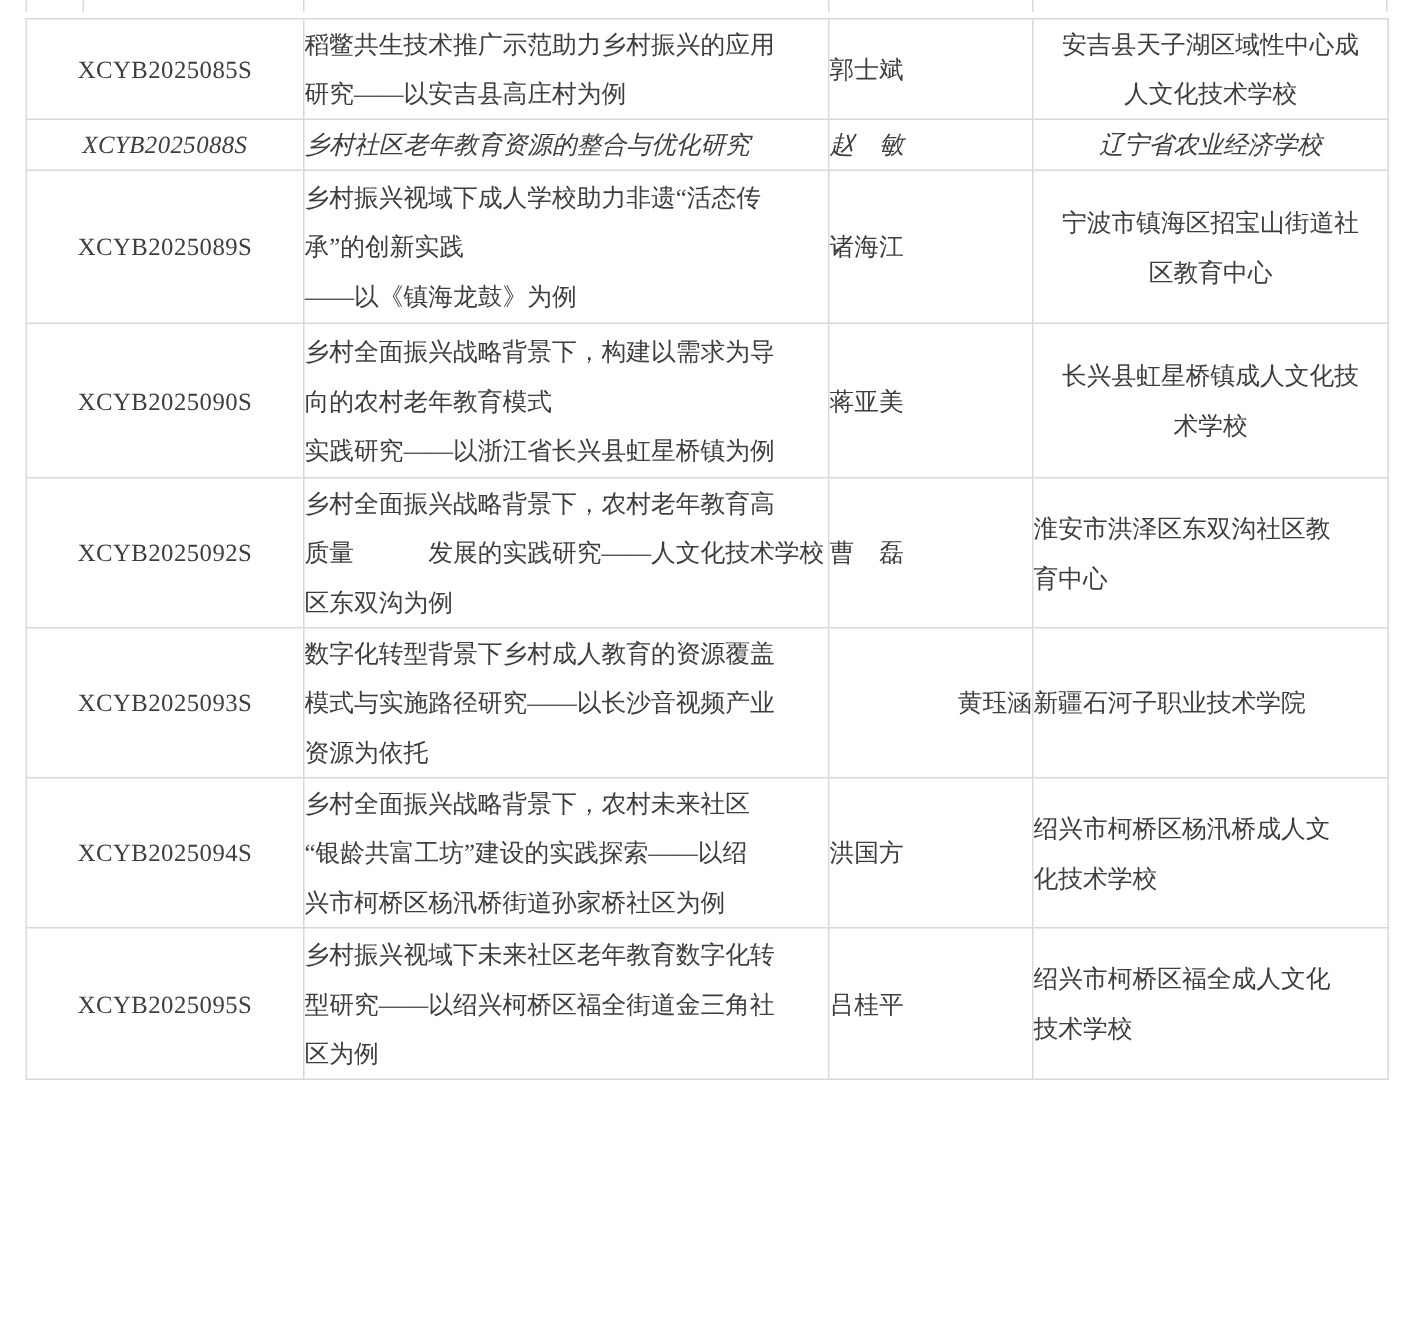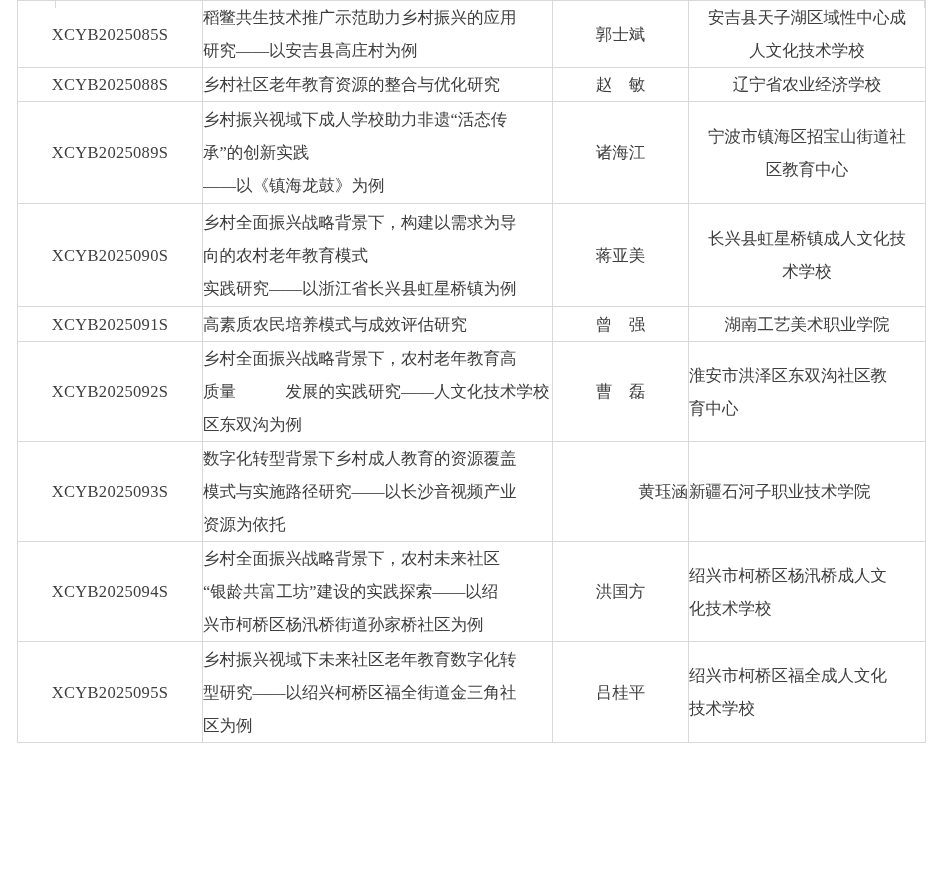--- a/index.html
+++ b/index.html
@@ -21,21 +21,21 @@
     box-sizing: border-box;
     border-left: 1px solid #d9d9d9;
   }
   .sliver .scell {
     box-sizing: border-box;
     border-right: 1px solid #d9d9d9;
     height: 8px;
   }
   table.doc-table {
     position: absolute;
-    left: 17px; top: 0;
+    left: 17px; top: 12px;
     width: 908px;
     border-collapse: collapse;
     table-layout: fixed;
   }
   table.doc-table td {
     border: 1px solid #d9d9d9;
     vertical-align: middle;
     padding: 0;
     line-height: 33px;
     font-size: 16.5px;
@@ -45,21 +45,21 @@
   td.code {
     text-align: center;
     font-size: 16px;
     letter-spacing: 0.3px;
   }
   td.title {
     text-align: left;
     padding-left: 12px;
     padding-right: 2px;
   }
-  td.name-center { text-align: center; }
+  td.name-center { text-align: left; }
   td.name-left   { text-align: right; padding-left: 9px; }
   td.inst-left   { text-align: center; padding-left: 14px; padding-right: 2px; }
   td.inst-center { text-align: left; }
 </style>
 </head>
 <body>
 
 <div class="page">
 
   <div class="sliver">
@@ -79,21 +79,21 @@
     </colgroup>
     <tbody>
         <tr style="height: 67px;">
           <td class="code">XCYB2025085S</td>
           <td class="title">稻鳖共生技术推广示范助力乡村振兴的应用
 研究——以安吉县高庄村为例</td>
           <td class="name-center">郭士斌</td>
           <td class="inst-left">安吉县天子湖区域性中心成
 人文化技术学校</td>
         </tr>
-        <tr style="height: 33px;">
+        <tr style="height: 33px; font-style: italic;">
           <td class="code">XCYB2025088S</td>
           <td class="title">乡村社区老年教育资源的整合与优化研究</td>
           <td class="name-center">赵　敏</td>
           <td class="inst-left">辽宁省农业经济学校</td>
         </tr>
         <tr style="height: 102px;">
           <td class="code">XCYB2025089S</td>
           <td class="title">乡村振兴视域下成人学校助力非遗“活态传
 承”的创新实践
 ——以《镇海龙鼓》为例</td>
@@ -102,26 +102,20 @@
 区教育中心</td>
         </tr>
         <tr style="height: 103px;">
           <td class="code">XCYB2025090S</td>
           <td class="title">乡村全面振兴战略背景下，构建以需求为导
 向的农村老年教育模式
 实践研究——以浙江省长兴县虹星桥镇为例</td>
           <td class="name-center">蒋亚美</td>
           <td class="inst-left">长兴县虹星桥镇成人文化技
 术学校</td>
-        </tr>
-        <tr style="height: 35px;">
-          <td class="code">XCYB2025091S</td>
-          <td class="title">高素质农民培养模式与成效评估研究</td>
-          <td class="name-center">曾　强</td>
-          <td class="inst-left">湖南工艺美术职业学院</td>
         </tr>
         <tr style="height: 100px;">
           <td class="code">XCYB2025092S</td>
           <td class="title">乡村全面振兴战略背景下，农村老年教育高
 质量　　　发展的实践研究——人文化技术学校
 区东双沟为例</td>
           <td class="name-center">曹　磊</td>
           <td class="inst-center">淮安市洪泽区东双沟社区教
 育中心</td>
         </tr>

